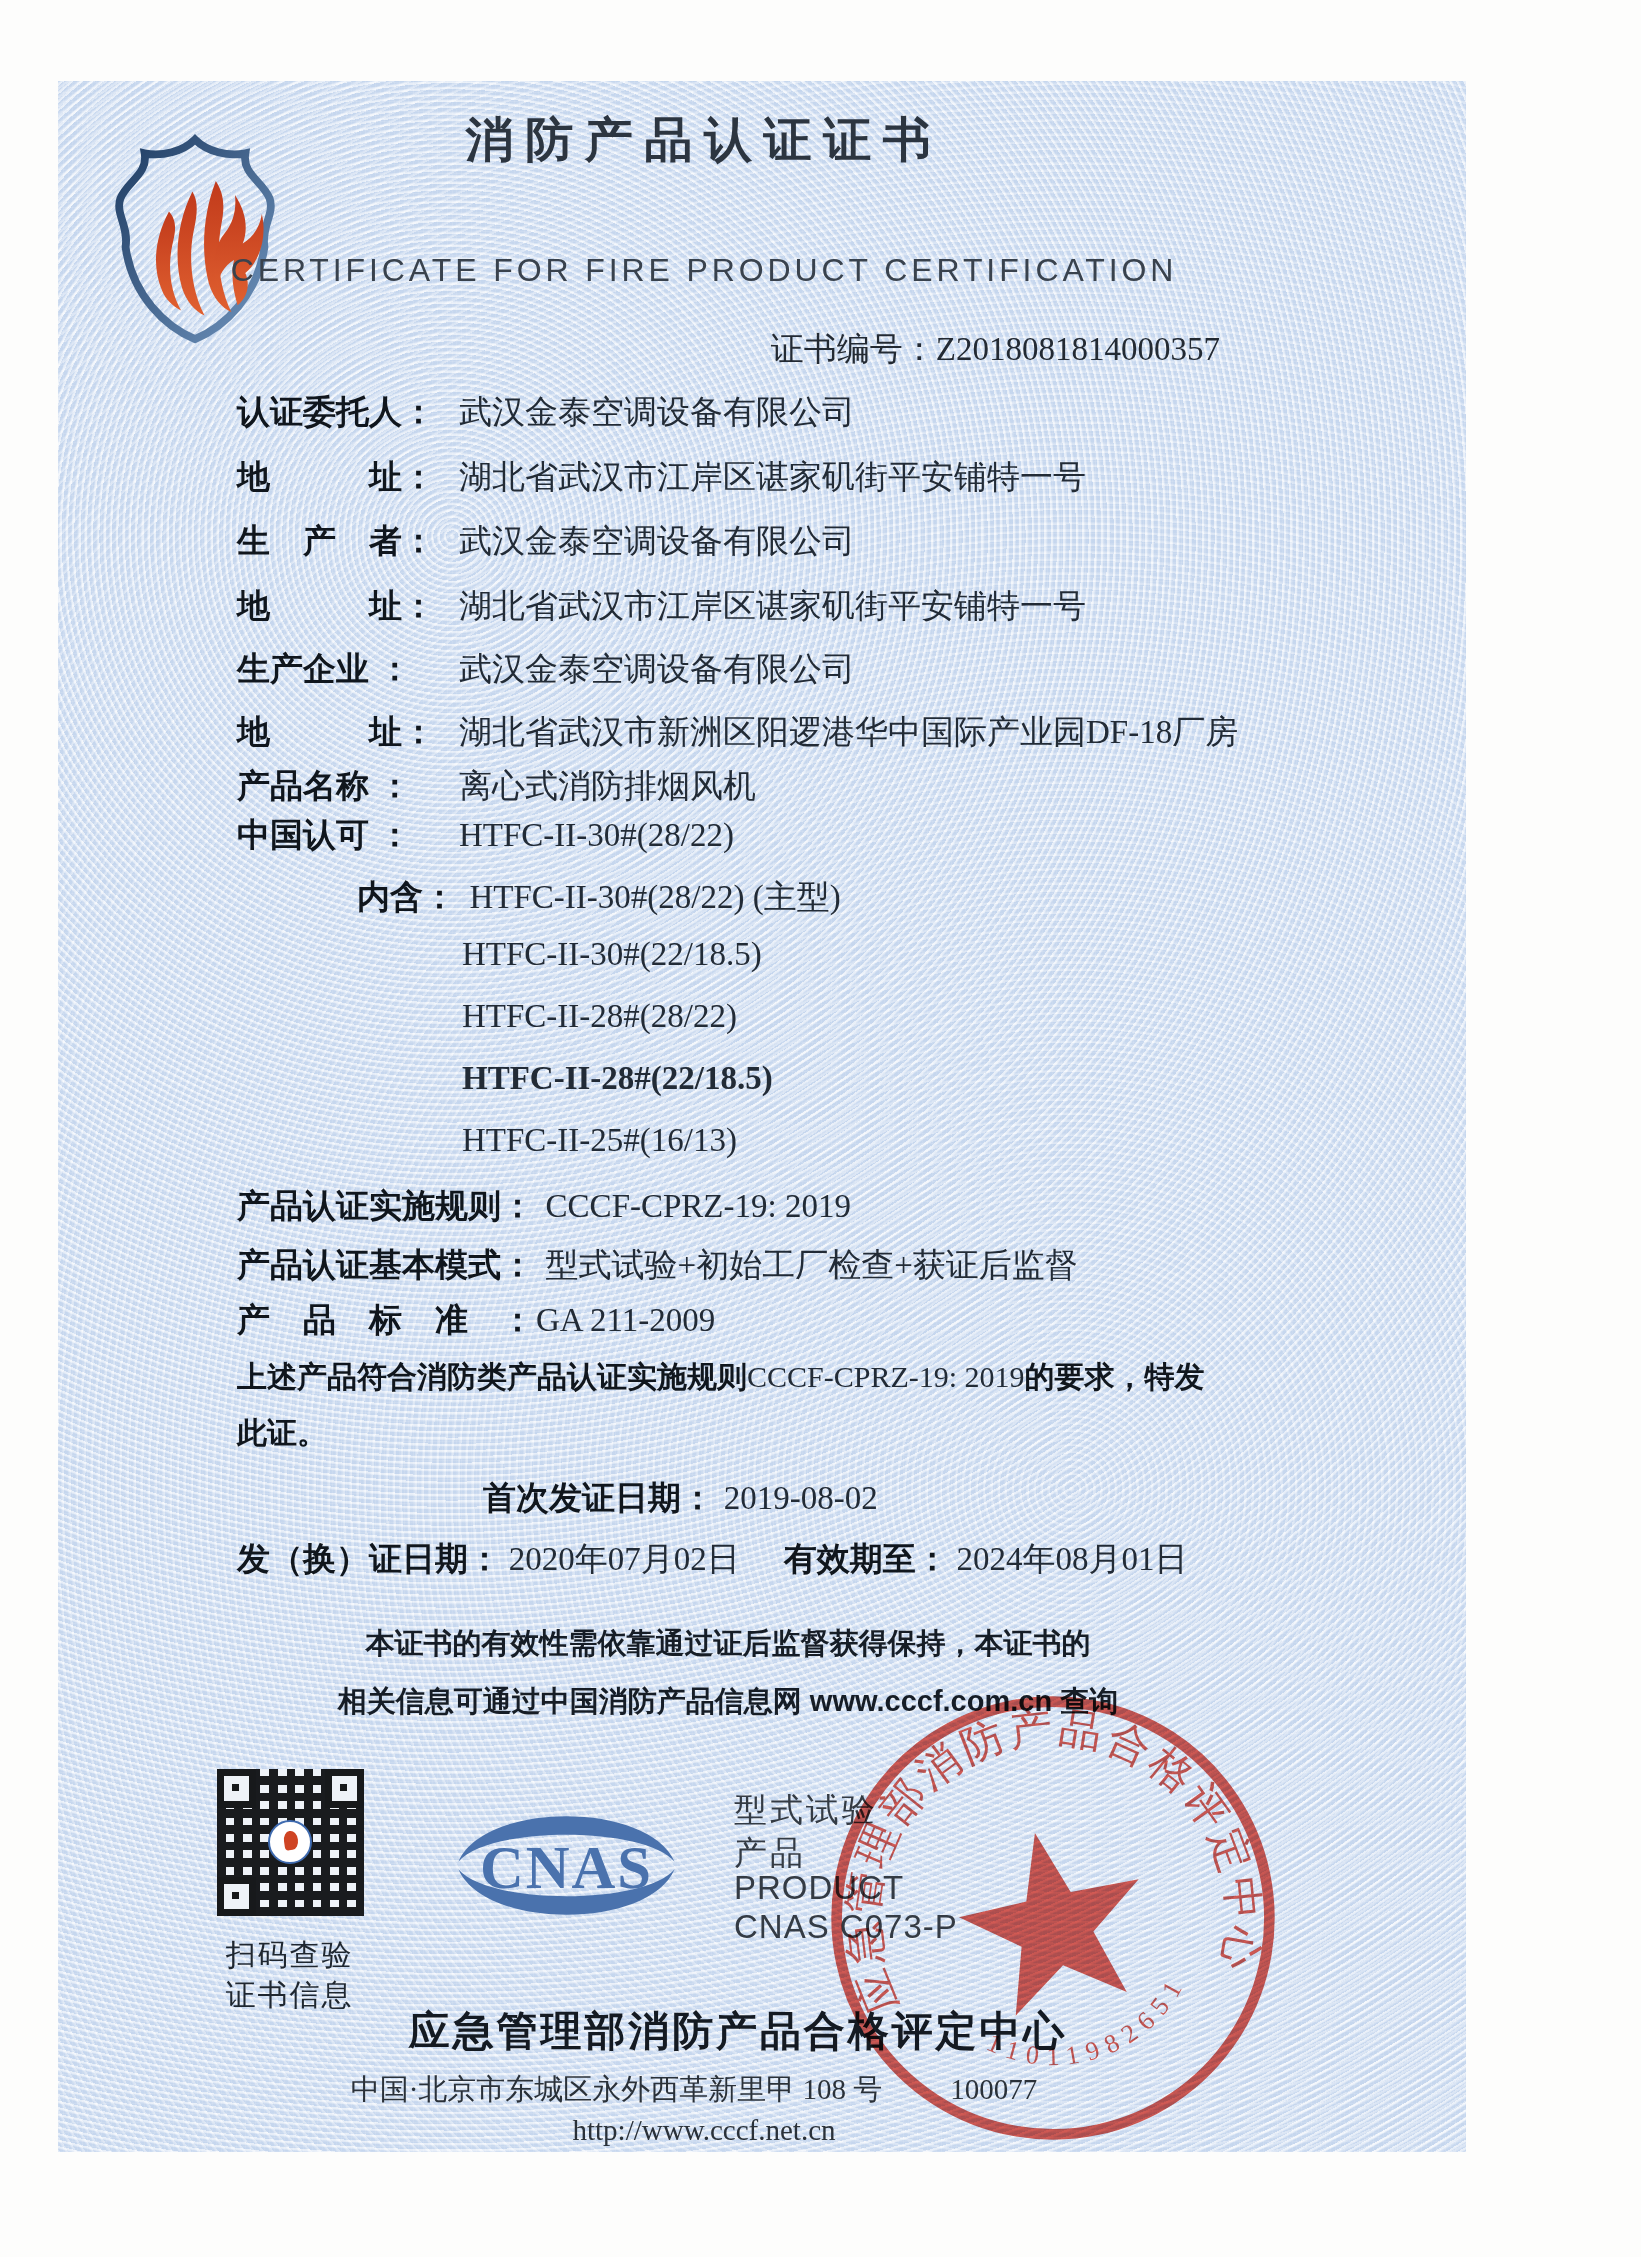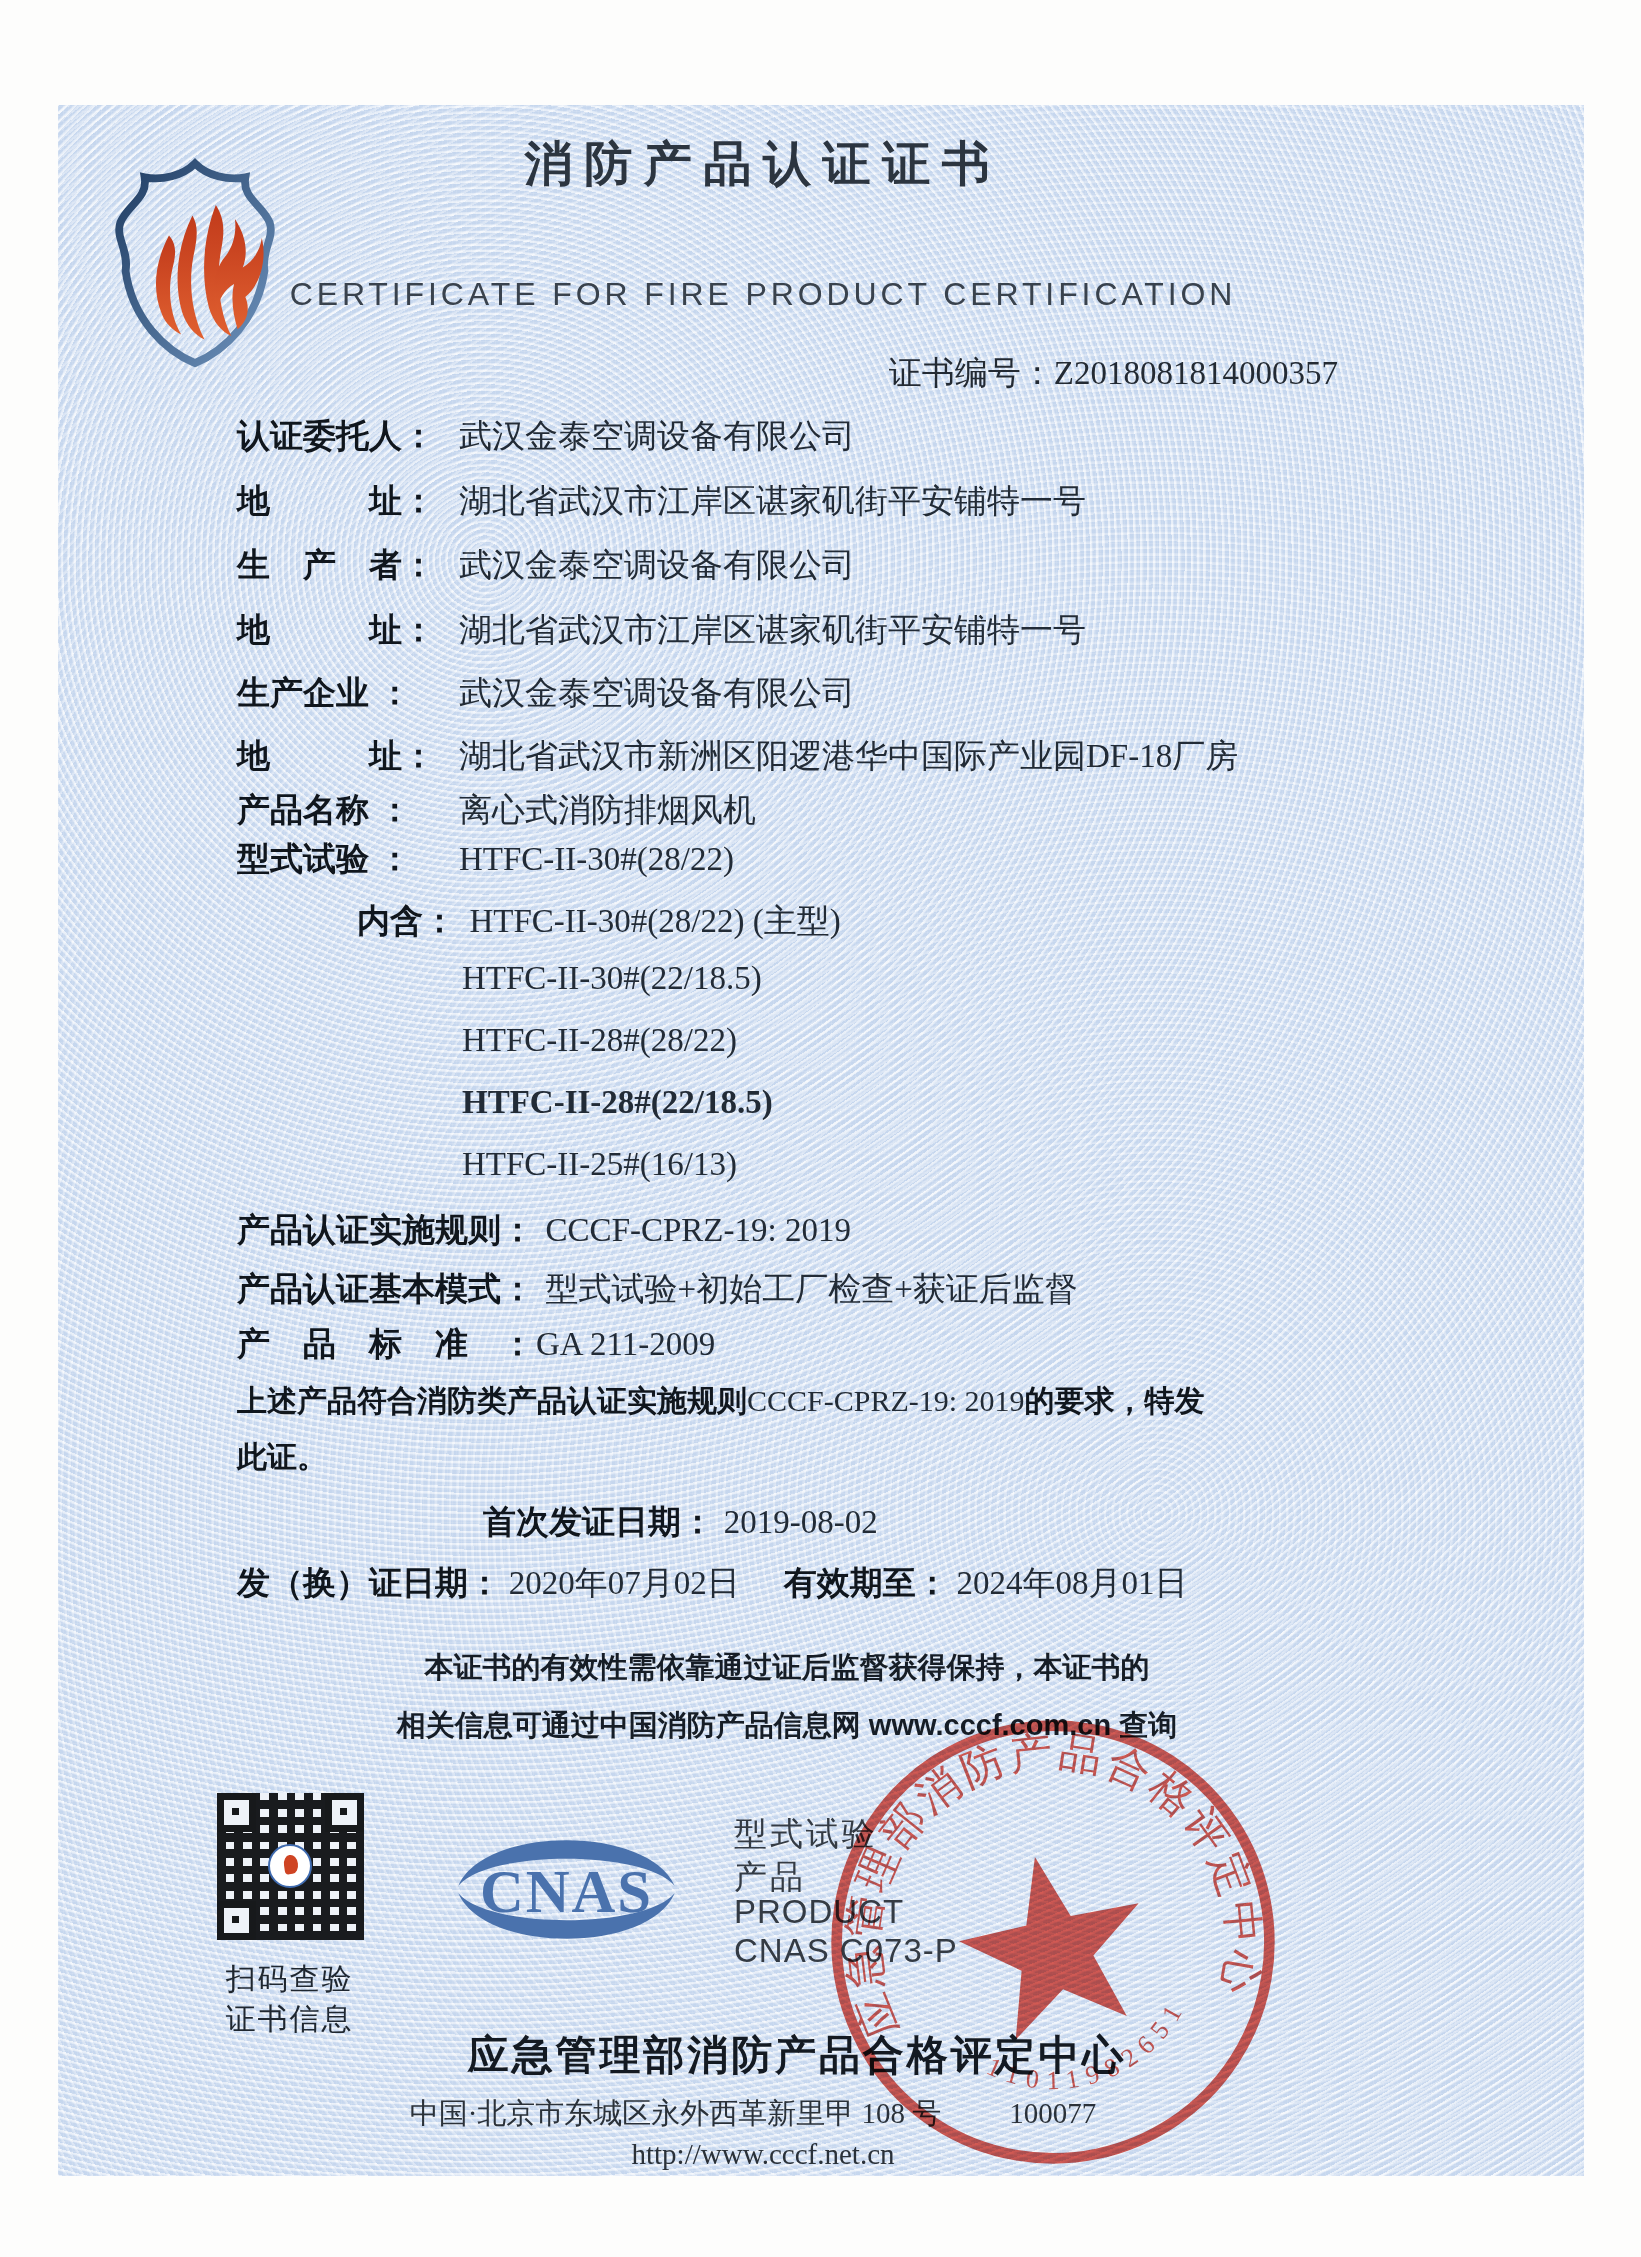--- a/index.html
+++ b/index.html
@@ -1,24 +1,25 @@
 <!DOCTYPE html>
 <html><head>
 <meta charset="utf-8">
 <style>
   html,body{margin:0;padding:0;background:#9aa0a6;}
   .page{position:relative;width:1641px;height:2257px;background:#fdfdfc;margin:0 auto;overflow:hidden;
         font-family:"Liberation Serif","DejaVu Serif",serif;color:#1f2730;}
-  .paper{position:absolute;left:58px;top:105px;width:1526px;height:2071px;
+  .paper{position:absolute;left:58px;top:81px;width:1364px;height:2071px;
          background-color:#d7e3f4;
          background-image:
            repeating-radial-gradient(circle at 28% 22%, rgba(255,255,255,.50) 0 1.5px, rgba(168,193,228,.22) 3.1px 6.3px),
            repeating-radial-gradient(circle at 72% 68%, rgba(255,255,255,.42) 0 1.5px, rgba(168,193,228,.18) 3.1px 7.2px),
            repeating-linear-gradient(90deg, rgba(255,255,255,.22) 0 1px, rgba(255,255,255,0) 1px 4.8px),
            repeating-linear-gradient(0deg, rgba(255,255,255,.22) 0 1px, rgba(255,255,255,0) 1px 4.8px);
+         padding-left: 44px;
          }
   .abs{position:absolute;}
   .cn-title{font-size:48px;font-weight:600;letter-spacing:11.6px;color:#2c3540;white-space:nowrap;}
   .en-title{font-family:"Liberation Sans","DejaVu Sans",sans-serif;font-size:32px;letter-spacing:3.9px;
             color:#39424d;white-space:nowrap;}
   .certno{font-size:33px;color:#232a33;white-space:nowrap;}
   .row{position:absolute;left:179px;white-space:nowrap;font-size:33px;}
   .lab{font-family:"Liberation Sans","DejaVu Sans",sans-serif;font-weight:700;color:#10161d;display:inline-block;}
   .lab-std{min-width:222px;}
   .val{color:#222b36;}
@@ -101,21 +102,21 @@
     <div class="row" style="top:566px;">
       <span class="lab lab-std">生产企业 ：</span><span class="val">武汉金泰空调设备有限公司</span>
     </div>
     <div class="row" style="top:629px;">
       <span class="lab lab-std">地　　　址：</span><span class="val">湖北省武汉市新洲区阳逻港华中国际产业园DF-18厂房</span>
     </div>
     <div class="row" style="top:683px;">
       <span class="lab lab-std">产品名称 ：</span><span class="val">离心式消防排烟风机</span>
     </div>
     <div class="row" style="top:732px;">
-      <span class="lab lab-std">型式试验 ：</span><span class="val">HTFC-II-30#(28/22)</span>
+      <span class="lab lab-std">中国认可 ：</span><span class="val">HTFC-II-30#(28/22)</span>
     </div>
 
     <div class="row row-inner" style="top:794px;left:299px;">
       <span class="lab">内含：</span><span class="val" style="margin-left:13.5px;">HTFC-II-30#(28/22) (主型)</span>
     </div>
     <div class="row row-cont" style="top:855px;left:404px;">
       <span class="val">HTFC-II-30#(22/18.5)</span>
     </div>
     <div class="row row-cont" style="top:917px;left:404px;">
       <span class="val">HTFC-II-28#(28/22)</span>

